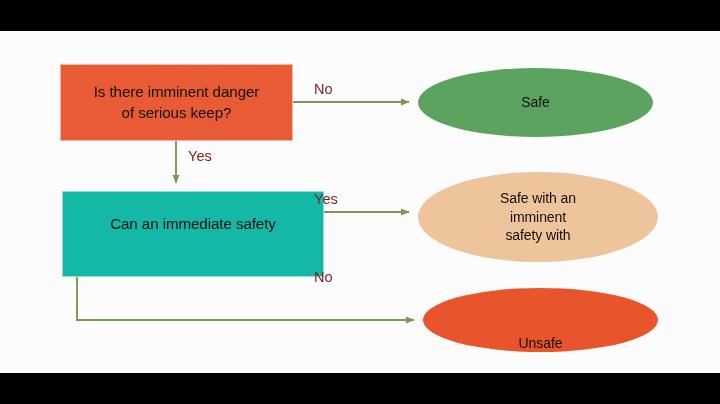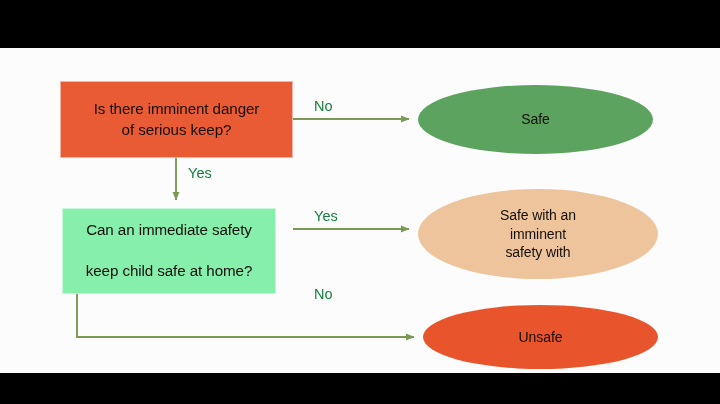--- a/index.html
+++ b/index.html
@@ -28,21 +28,21 @@
     width: 720px;
     background: #000000;
   }
   .letterbox.top { top: 0; height: 31px; }
   .letterbox.bottom { bottom: 0; height: 31px; }
 
   
   #slide {
     position: absolute;
     left: 0;
-    top: 48px;
+    top: 31px;
     width: 720px;
     height: 342px;
     background: #fdfcfd;
   }
 
   
   .dec-box {
     position: absolute;
     box-sizing: border-box;
     display: flex;
@@ -61,23 +61,23 @@
     left: 60px;
     top: 33px;
     width: 233px;
     height: 77px;
     background: #e85b35;
   }
 
   #box-plan {
     left: 62px;
     top: 160px;
-    width: 214px;
+    width: 262px;
     height: 86px;
-    background: #86efac;
+    background: #14b8a6;
     text-align: center;
   }
 
   
   .ellipse {
     position: absolute;
     box-sizing: border-box;
     border-radius: 50%;
     display: flex;
     align-items: center;
@@ -104,36 +104,37 @@
     height: 90px;
     background: #eec49c;
   }
 
   #ellipse-unsafe {
     left: 423px;
     top: 257px;
     width: 235px;
     height: 64px;
     background: #e8552c;
+    align-items: flex-end;
   }
 
   
   #connectors {
     position: absolute;
     left: 0;
     top: 0;
     width: 720px;
     height: 342px;
     pointer-events: none;
   }
 
   
   .edge-label {
     position: absolute;
-    color: #15803d;
+    color: #7f1d1d;
     font-size: 14.5px;
     letter-spacing: 0.1px;
     white-space: nowrap;
   }
   #label-no-1    { left: 314px; top: 50px; }
   #label-yes-1   { left: 188px; top: 117px; }
   #label-yes-2   { left: 314px; top: 160px; }
   #label-no-2    { left: 314px; top: 238px; }
 </style>
 </head>
@@ -165,21 +166,20 @@
       <span>
         <span>Is there imminent danger</span><br>
         <span>of serious keep?</span>
       </span>
     </div>
 
     <div class="dec-box" id="box-plan">
       <span>
         <span>Can an immediate safety</span><br>
         <br>
-        <span>keep child safe at home?</span>
       </span>
     </div>
 
     <div class="ellipse" id="ellipse-safe">
       <span>Safe</span>
     </div>
 
     <div class="ellipse" id="ellipse-safe-plan">
       <span>
         <span>Safe with an</span><br>

